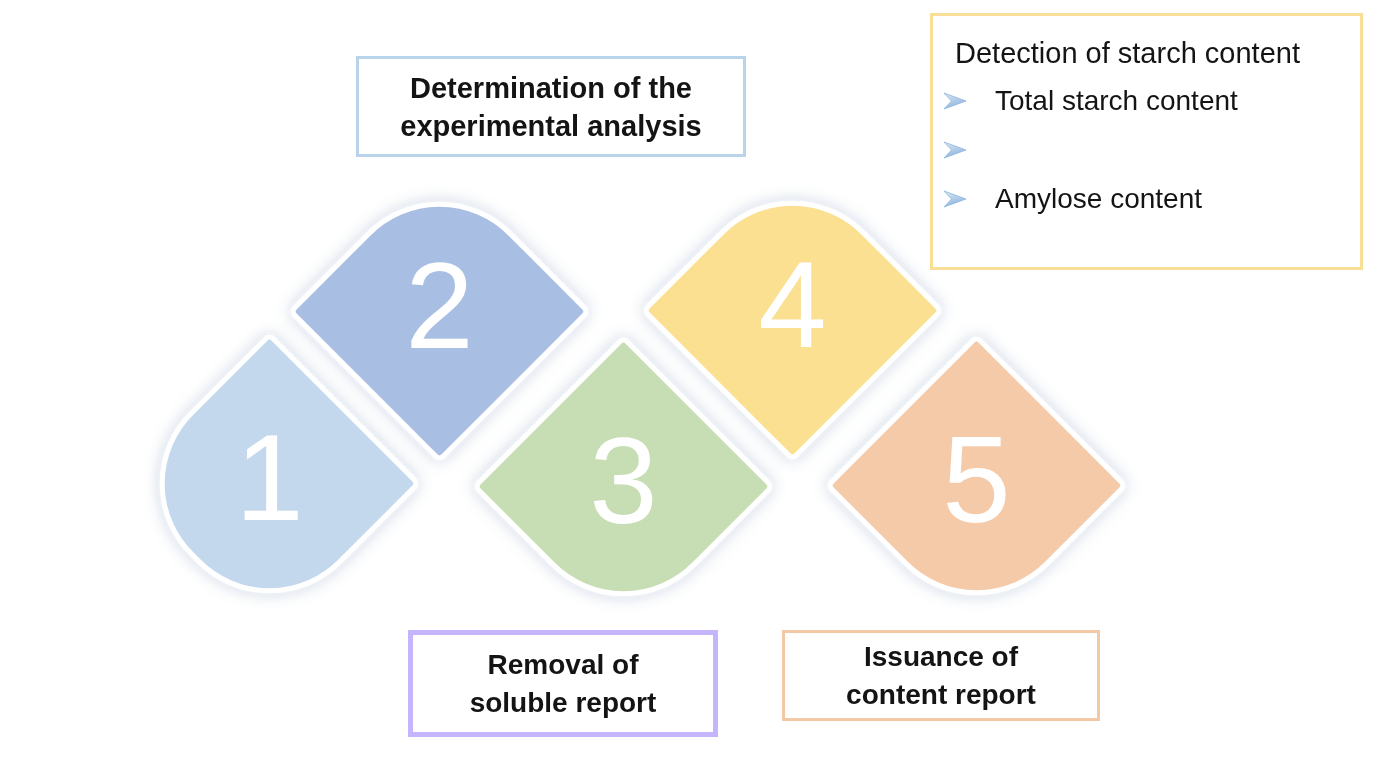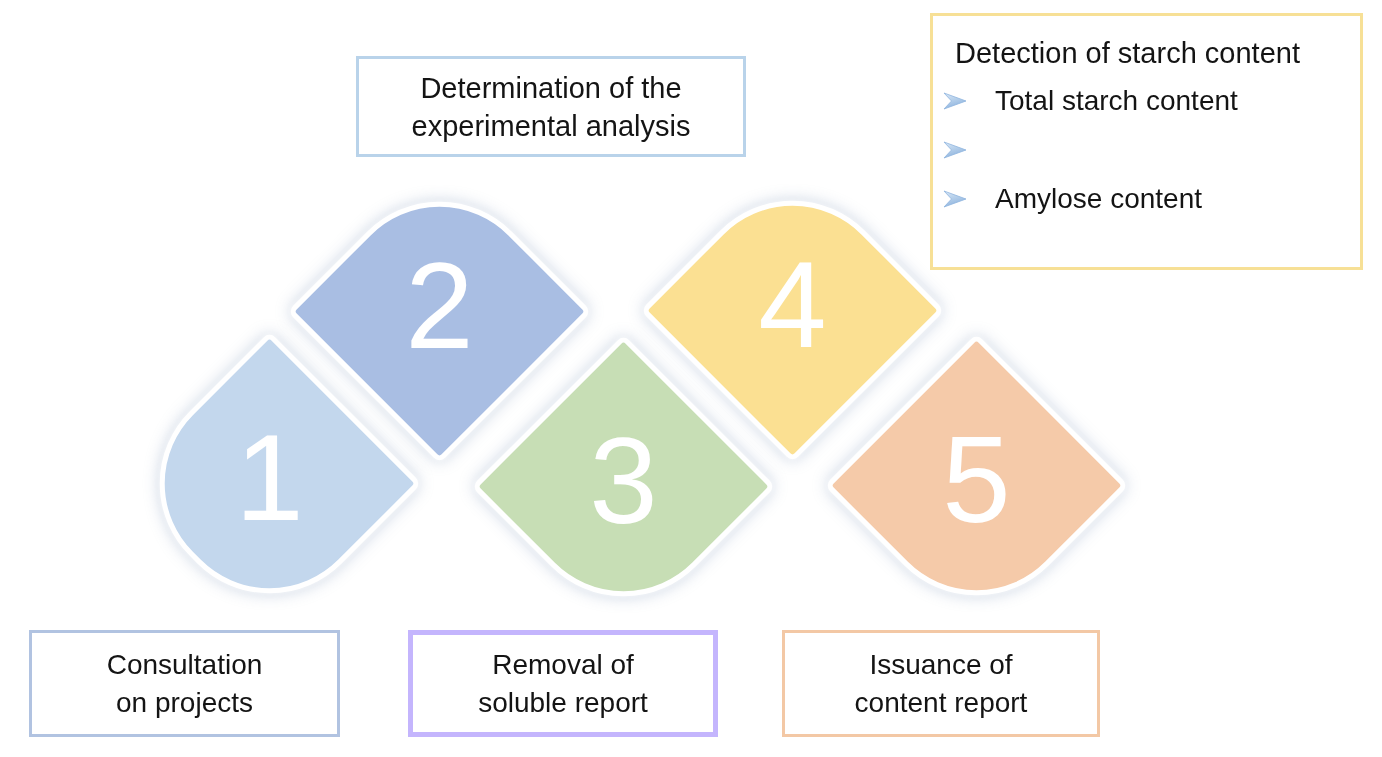--- a/index.html
+++ b/index.html
@@ -27,26 +27,26 @@
   .s3 { left:516px; top:379px; background:#c7deb5; border-radius:8px 8px 102px 8px; z-index:2; }
   .s4 { left:685px; top:203px; background:#fbe092; border-radius:102px 8px 8px 8px; z-index:3; }
   .s5 { left:869px; top:378px; background:#f5caa9; border-radius:8px 8px 102px 8px; z-index:2; }
 
   
   .callout {
     position:absolute; box-sizing:border-box; background:#ffffff; z-index:5;
   }
   .center-box {
     display:flex; flex-direction:column; align-items:center; justify-content:center;
-    text-align:center; font-size:28px; line-height:38px;
+    text-align:center; font-size:28px; line-height:38px;font-weight:bold;
   }
   #det-box      { left:356px; top:56px;  width:390px; height:101px; border:3px solid #b9d3ea; font-size:29px; }
   #consult-box  { left:29px;  top:630px; width:311px; height:107px; border:3px solid #b1c3e1; }
   #removal-box  { left:408px; top:630px; width:310px; height:107px; border:5px solid #c4b5fd; }
-  #issuance-box { left:782px; top:630px; width:318px; height:107px; border:3px solid #f3c8a5; }
+  #issuance-box { left:782px; top:630px; width:318px; height:91px; border:3px solid #f3c8a5; }
 
   #detect-box   { left:930px; top:13px;  width:433px; height:257px; border:3px solid #f7e096; padding:20px 10px 0 0; }
   #detect-box .d-title { margin-left:22px; font-size:29px; line-height:34px; }
   #detect-box .d-items { margin-top:6px; }
   #detect-box .d-item  { display:flex; align-items:center; height:49px; padding-left:10px; }
   #detect-box .d-item svg { width:24px; height:20px; flex:0 0 auto; }
   #detect-box .d-item .d-text { margin-left:28px; font-size:28px; line-height:32px; }
 
   .hidden-defs { position:absolute; width:0; height:0; overflow:hidden; }
 </style>
@@ -102,24 +102,20 @@
       </div>
       <div class="d-item">
         <svg viewBox="0 0 24 20">
             <path d="M1 2 L23 10 L1 18 L8.5 10 Z" fill="url(#bulletGrad)" stroke="#8eb4de" stroke-width="0.8"></path>
           </svg>
         <span class="d-text">Amylose content</span>
       </div>
     </div>
   </div>
 
-  <div class="callout center-box" id="consult-box">
-    <span>Consultation</span>
-    <span>on projects</span>
-  </div>
 
   <div class="callout center-box" id="removal-box">
     <span>Removal of</span>
     <span>soluble report</span>
   </div>
 
   <div class="callout center-box" id="issuance-box">
     <span>Issuance of</span>
     <span>content report</span>
   </div>

